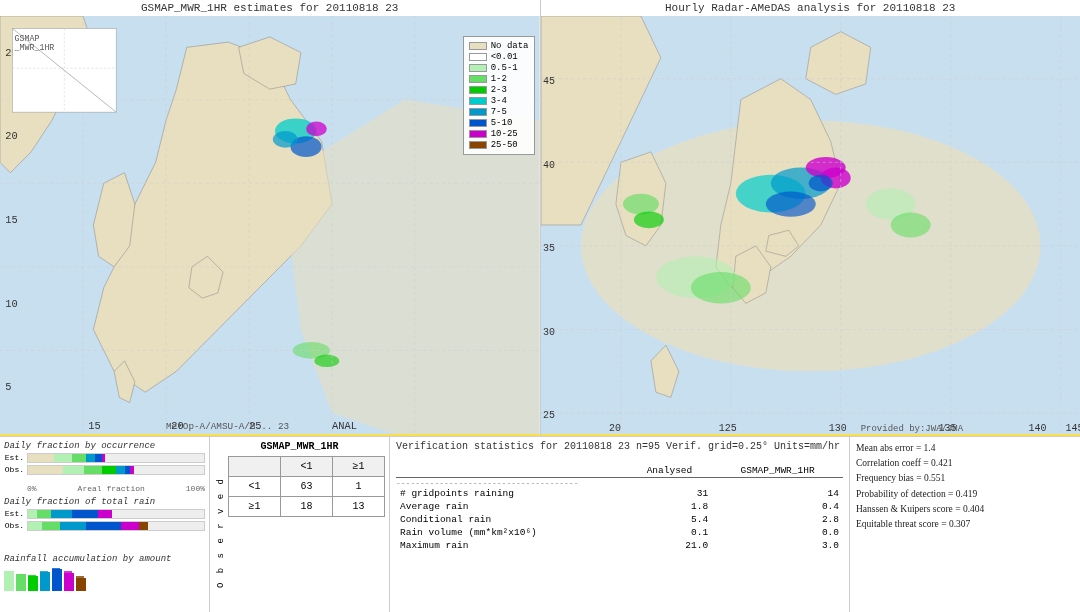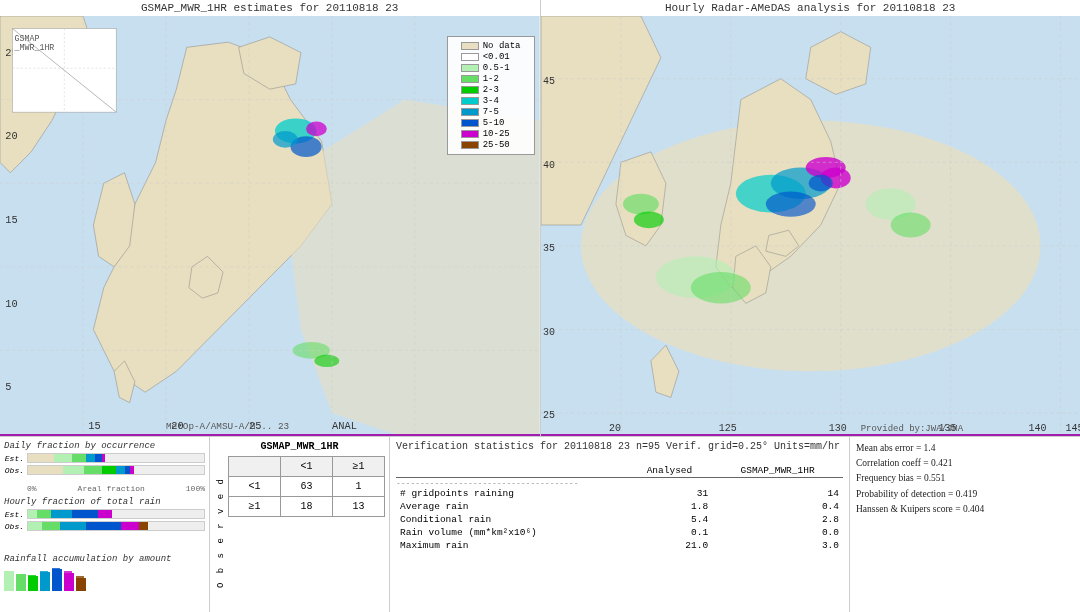--- a/index.html
+++ b/index.html
@@ -9,21 +9,21 @@
       background: #f0f0f0;
       font-family: 'Courier New', Courier, monospace;
       font-size: 11px;
       overflow: hidden;
     }
     .main-container {
       display: flex;
       flex-direction: column;
       width: 1080px;
       height: 612px;
-      background: #a21caf;
+      background: #fde047;
     }
     .top-row {
       display: flex;
       flex: 1;
       border-bottom: 1px solid #ccc;
     }
     .map-panel {
       flex: 1;
       position: relative;
       border-right: 1px solid #ccc;
@@ -53,21 +53,21 @@
       top: 20px;
       right: 5px;
       background: rgba(255,255,255,0.9);
       border: 1px solid #999;
       padding: 3px 5px;
       font-size: 9px;
     }
     .legend-item {
       display: flex;
       align-items: center;
-      margin: 1px 8px;
+      margin: 1px 0;
     }
     .legend-color {
       width: 18px;
       height: 8px;
       margin-right: 4px;
       border: 0.5px solid #999;
     }
     
     .bottom-row {
       display: flex;
@@ -92,23 +92,21 @@
       margin-bottom: 2px;
     }
     .bar-chart {
       height: 30px;
       display: flex;
       flex-direction: column;
       gap: 2px;
     }
     .bar-row {
       display: flex;
-      align-items: center;
       gap: 3px;
-      font-style: italic;
     }
     .bar-row-label {
       width: 20px;
       font-size: 8px;
       text-align: right;
     }
     .bar-track {
       flex: 1;
       height: 10px;
       background: #eee;
@@ -437,21 +435,21 @@
           </div>
         </div>
         <div class="bar-axis">
           <span>0%</span>
           <span>Areal fraction</span>
           <span>100%</span>
         </div>
       </div>
 
       <div class="chart-section">
-        <div class="chart-label">Hourly fraction of total rain</div>
+        <div class="chart-label">Daily fraction of total rain</div>
         <div class="bar-chart">
           <div class="bar-row">
             <span class="bar-row-label">Est.</span>
             <div class="bar-track">
               <div class="bar-fill-est">
                 <div style="width:5%;height:100%;background:#b3f0b3;"></div>
                 <div style="width:8%;height:100%;background:#66dd66;"></div>
                 <div style="width:12%;height:100%;background:#0099cc;"></div>
                 <div style="width:15%;height:100%;background:#0055cc;"></div>
                 <div style="width:8%;height:100%;background:#cc00cc;"></div>
@@ -571,15 +569,16 @@
         </tbody>
       </table>
     </div>
 
     <div class="scores-section">
       <div class="score-line">Mean abs error = 1.4</div>
       <div class="score-line">Correlation coeff = 0.421</div>
       <div class="score-line">Frequency bias = 0.551</div>
       <div class="score-line">Probability of detection = 0.419</div>
       <div class="score-line">Hanssen &amp; Kuipers score = 0.404</div>
+      <div class="score-line">Equitable threat score = 0.307</div>
     </div>
   </div>
 </div>
 
 </body></html>

